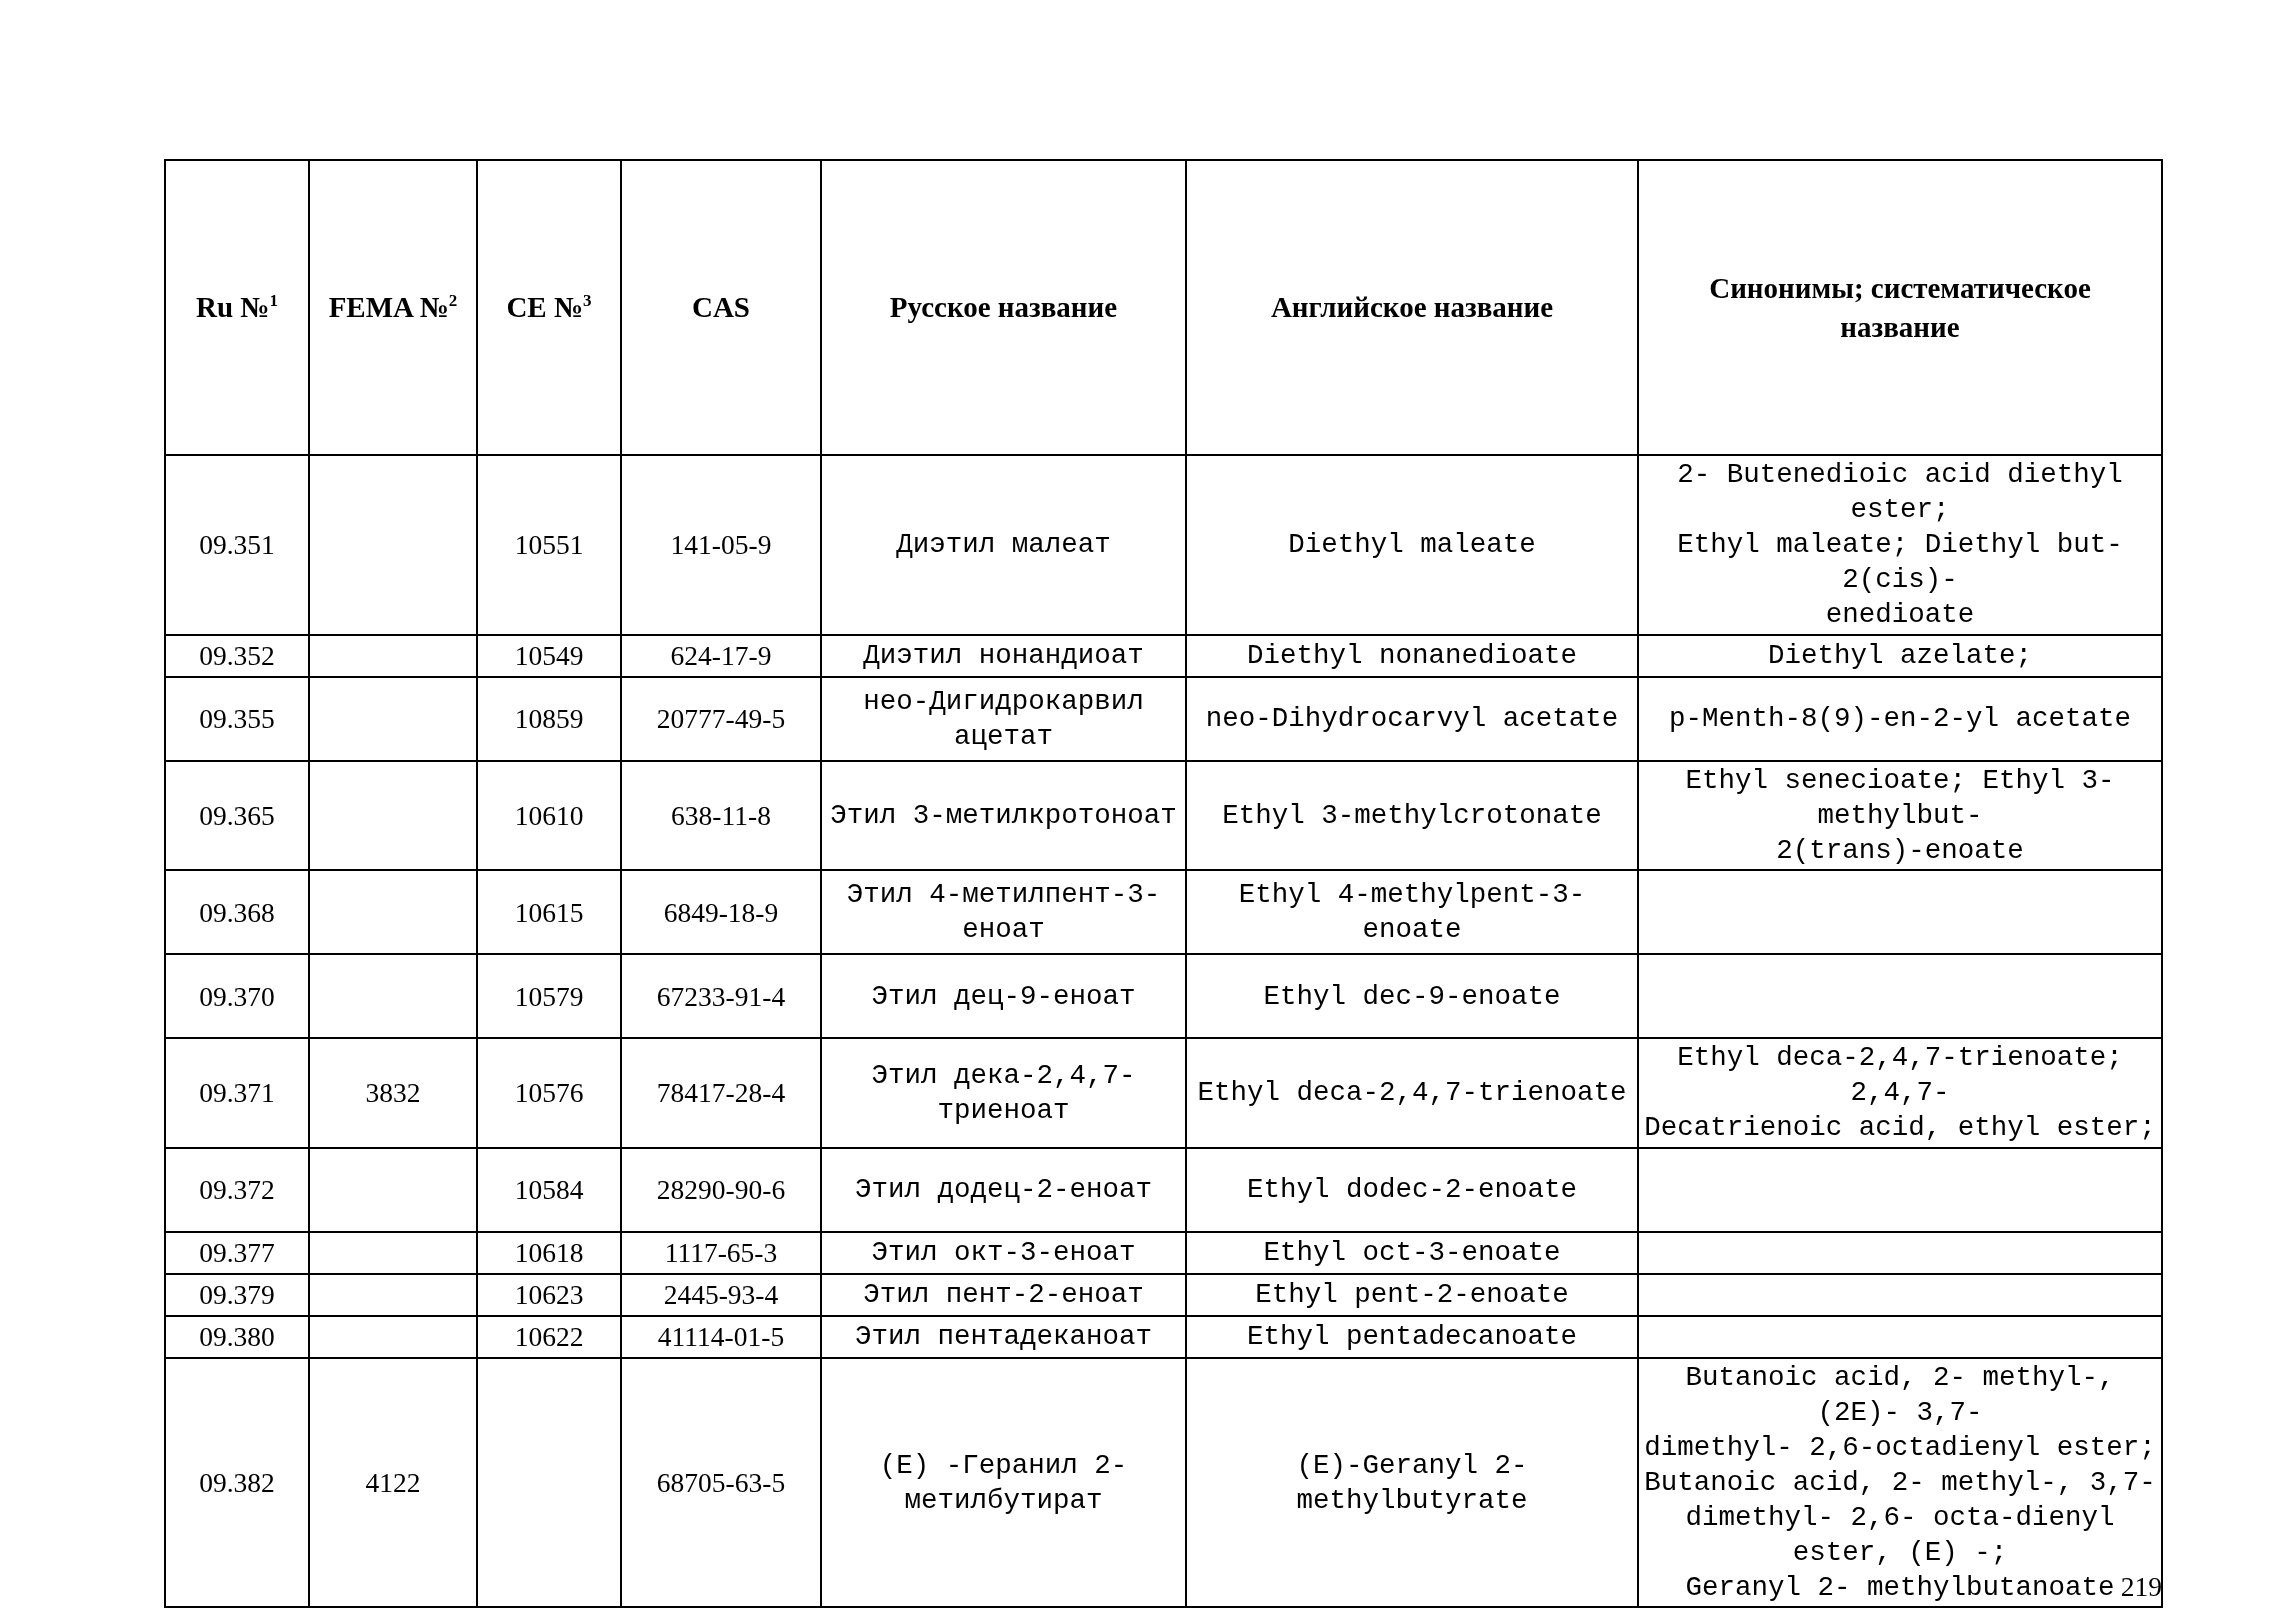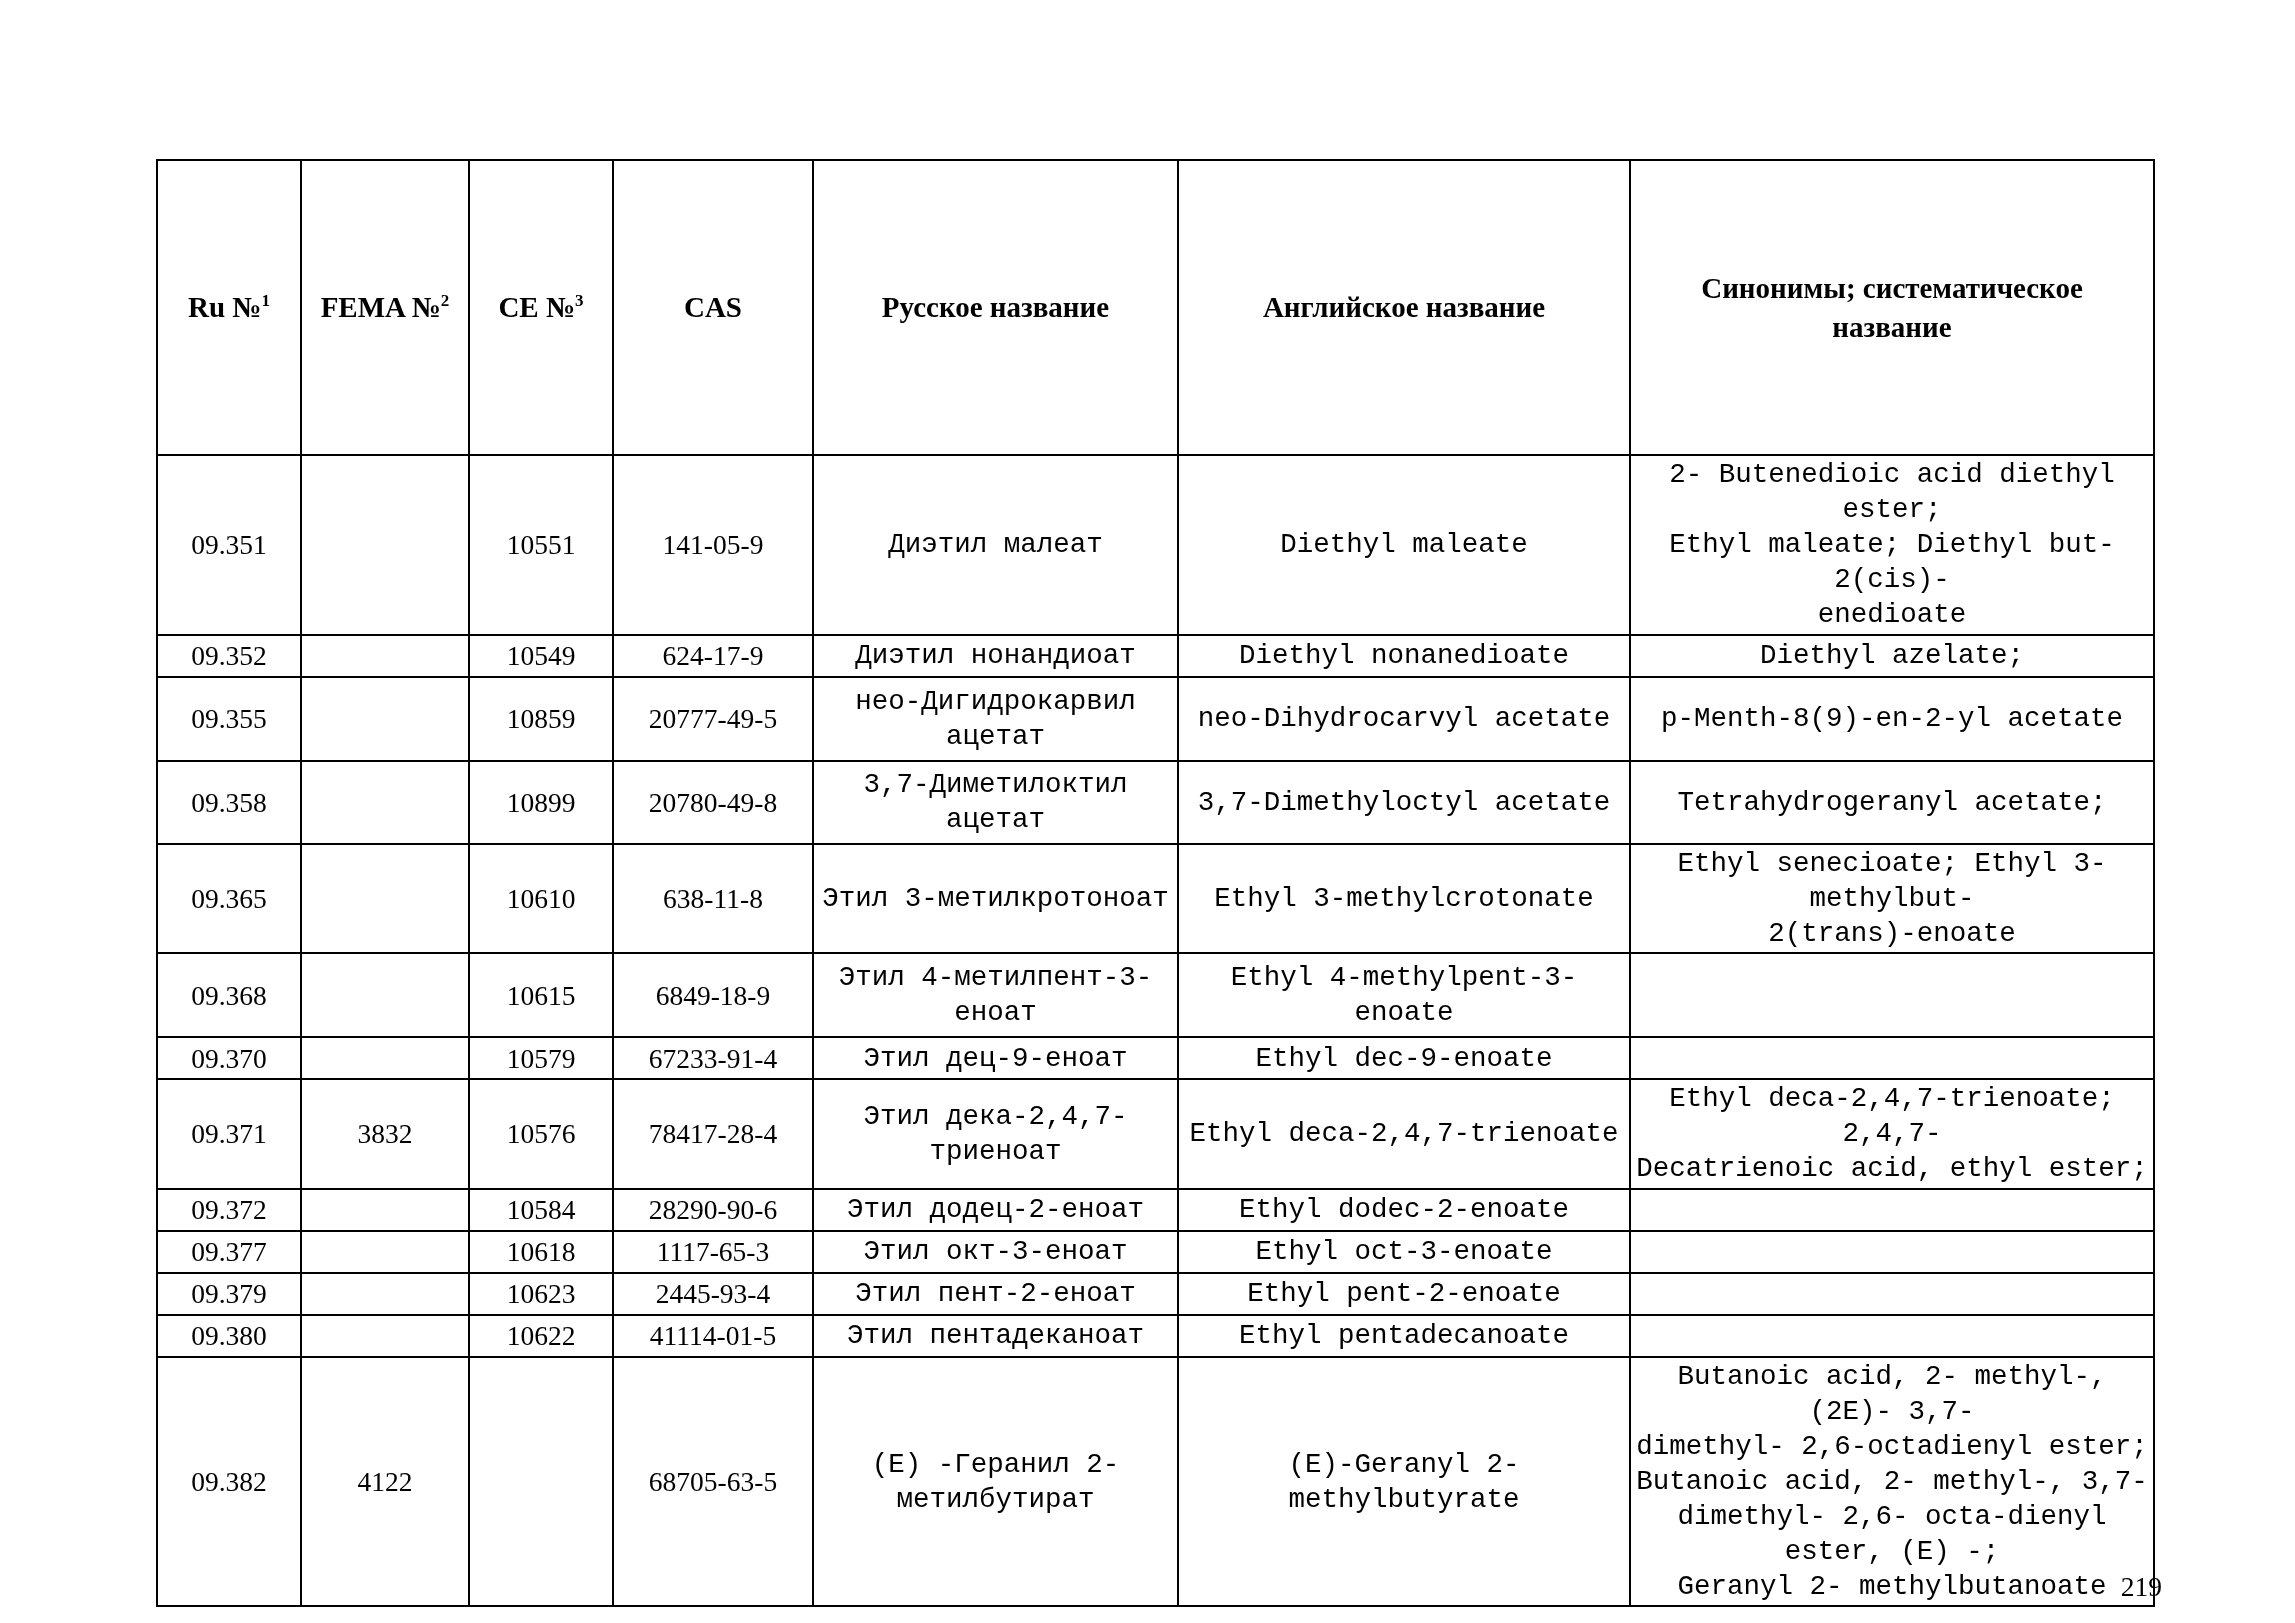--- a/index.html
+++ b/index.html
@@ -10,21 +10,21 @@
     width: 2295px;
     height: 1623px;
     background: #ffffff;
     position: relative;
     overflow: hidden;
     font-family: "Liberation Serif", "DejaVu Serif", serif;
     color: #000000;
   }
   table.flavor-table {
     position: absolute;
-    left: 156px;
+    left: 164px;
     top: 159px;
     width: 1996px;
     border-collapse: collapse;
     table-layout: fixed;
   }
   th, td {
     border: 2px solid #000000;
     white-space: pre-line;
     overflow: hidden;
     word-wrap: break-word;
@@ -121,30 +121,20 @@
         <td class="col-ru">09.355</td>
         <td class="col-fema"></td>
         <td class="col-ce">10859</td>
         <td class="col-cas">20777-49-5</td>
         <td class="col-ru_name">нео-Дигидрокарвил
 ацетат</td>
         <td class="col-en_name">neo-Dihydrocarvyl acetate</td>
         <td class="col-synonyms">p-Menth-8(9)-en-2-yl acetate</td>
       </tr>
       <tr>
-        <td class="col-ru">09.358</td>
-        <td class="col-fema"></td>
-        <td class="col-ce">10899</td>
-        <td class="col-cas">20780-49-8</td>
-        <td class="col-ru_name">3,7-Диметилоктил
-ацетат</td>
-        <td class="col-en_name">3,7-Dimethyloctyl acetate</td>
-        <td class="col-synonyms">Tetrahydrogeranyl acetate;</td>
-      </tr>
-      <tr>
         <td class="col-ru">09.365</td>
         <td class="col-fema"></td>
         <td class="col-ce">10610</td>
         <td class="col-cas">638-11-8</td>
         <td class="col-ru_name">Этил 3-метилкротоноат</td>
         <td class="col-en_name">Ethyl 3-methylcrotonate</td>
         <td class="col-synonyms">Ethyl senecioate; Ethyl 3-methylbut-
 2(trans)-enoate</td>
       </tr>
       <tr>

